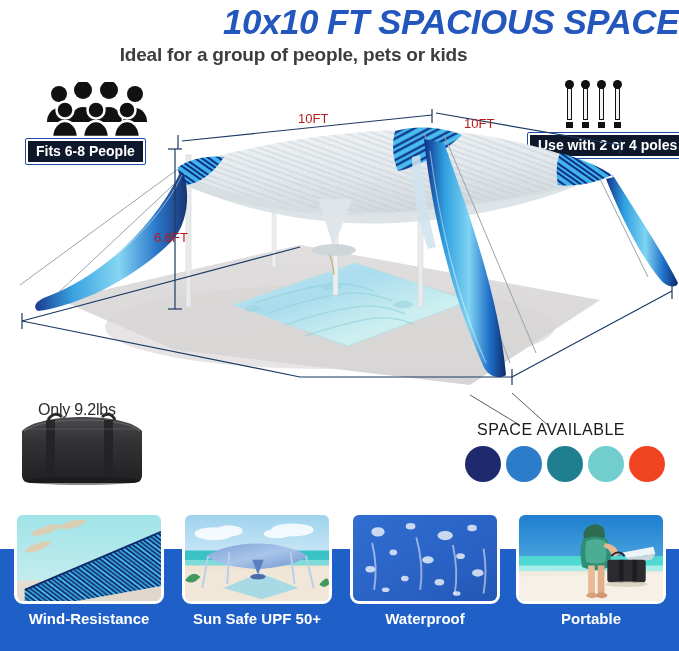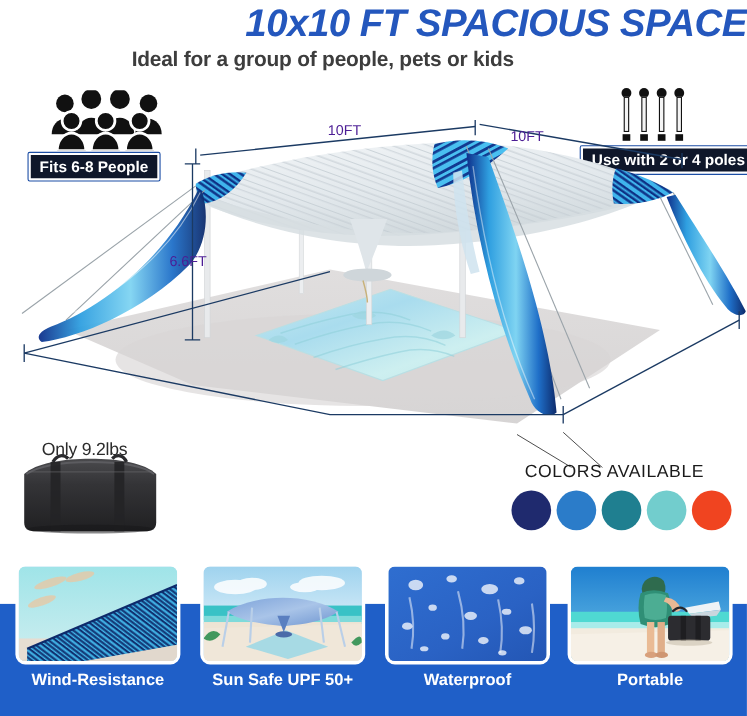--- a/index.html
+++ b/index.html
@@ -48,21 +48,21 @@
   .pole{position:absolute;width:9px;top:0;height:48px;}
   .pole .knob{position:absolute;left:0;top:0;width:9px;height:9px;border-radius:50%;background:#111;}
   .pole .shaft{position:absolute;left:2px;top:8px;width:5px;height:32px;background:#f4f4f4;border:1px solid #111;box-sizing:border-box;}
   .pole .foot{position:absolute;left:1px;bottom:0;width:7px;height:6px;background:#111;}
 
   
   #canopy-art{position:absolute;left:0;top:95px;width:679px;height:330px;}
 
   
   .dim{
-    position:absolute;font-size:13px;color:#4c1d95;font-weight:normal;
+    position:absolute;font-size:13px;color:#b91c1c;font-weight:normal;
     background:transparent;white-space:nowrap;
   }
   #dim-top-left{left:298px;top:111px;}
   #dim-top-right{left:464px;top:116px;}
   #dim-height{left:154px;top:230px;}
 
   
   .bag-label{
     position:absolute;left:38px;top:389px;font-size:16px;color:#2b2b2b;
     font-weight:normal;letter-spacing:-0.2px;margin-top:12px;
@@ -304,21 +304,21 @@
       <path d="M6 20 C 18 12 42 9 64 9 C 88 9 112 12 122 20" fill="none" stroke="#5c5c60" stroke-width="1.6"></path>
       <rect x="28" y="9" width="9" height="63" fill="#232326" opacity="0.9"></rect>
       <rect x="86" y="9" width="9" height="63" fill="#232326" opacity="0.9"></rect>
       <path d="M30 9 C 34 2 40 2 44 6" fill="none" stroke="#2a2a2d" stroke-width="3"></path>
       <path d="M84 6 C 88 2 94 2 97 9" fill="none" stroke="#2a2a2d" stroke-width="3"></path>
       <path d="M8 18 L 120 18" stroke="#6a6a6e" stroke-width="1" opacity="0.5"></path>
       <ellipse cx="64" cy="70" rx="58" ry="4" fill="#151517" opacity="0.5"></ellipse>
     </svg>
   </div>
 
-  <div class="colors-title">COLORS AVAILABLE</div>
+  <div class="colors-title">SPACE AVAILABLE</div>
   <div class="swatches">
     <span class="swatch" style="left:0px;background:#1f2a6e;"></span>
     <span class="swatch" style="left:41px;background:#2b7cc9;"></span>
     <span class="swatch" style="left:82px;background:#1f7f90;"></span>
     <span class="swatch" style="left:123px;background:#72cdcd;"></span>
     <span class="swatch" style="left:164px;background:#f04420;"></span>
   </div>
 
   <div id="bottom-band"></div>
 

